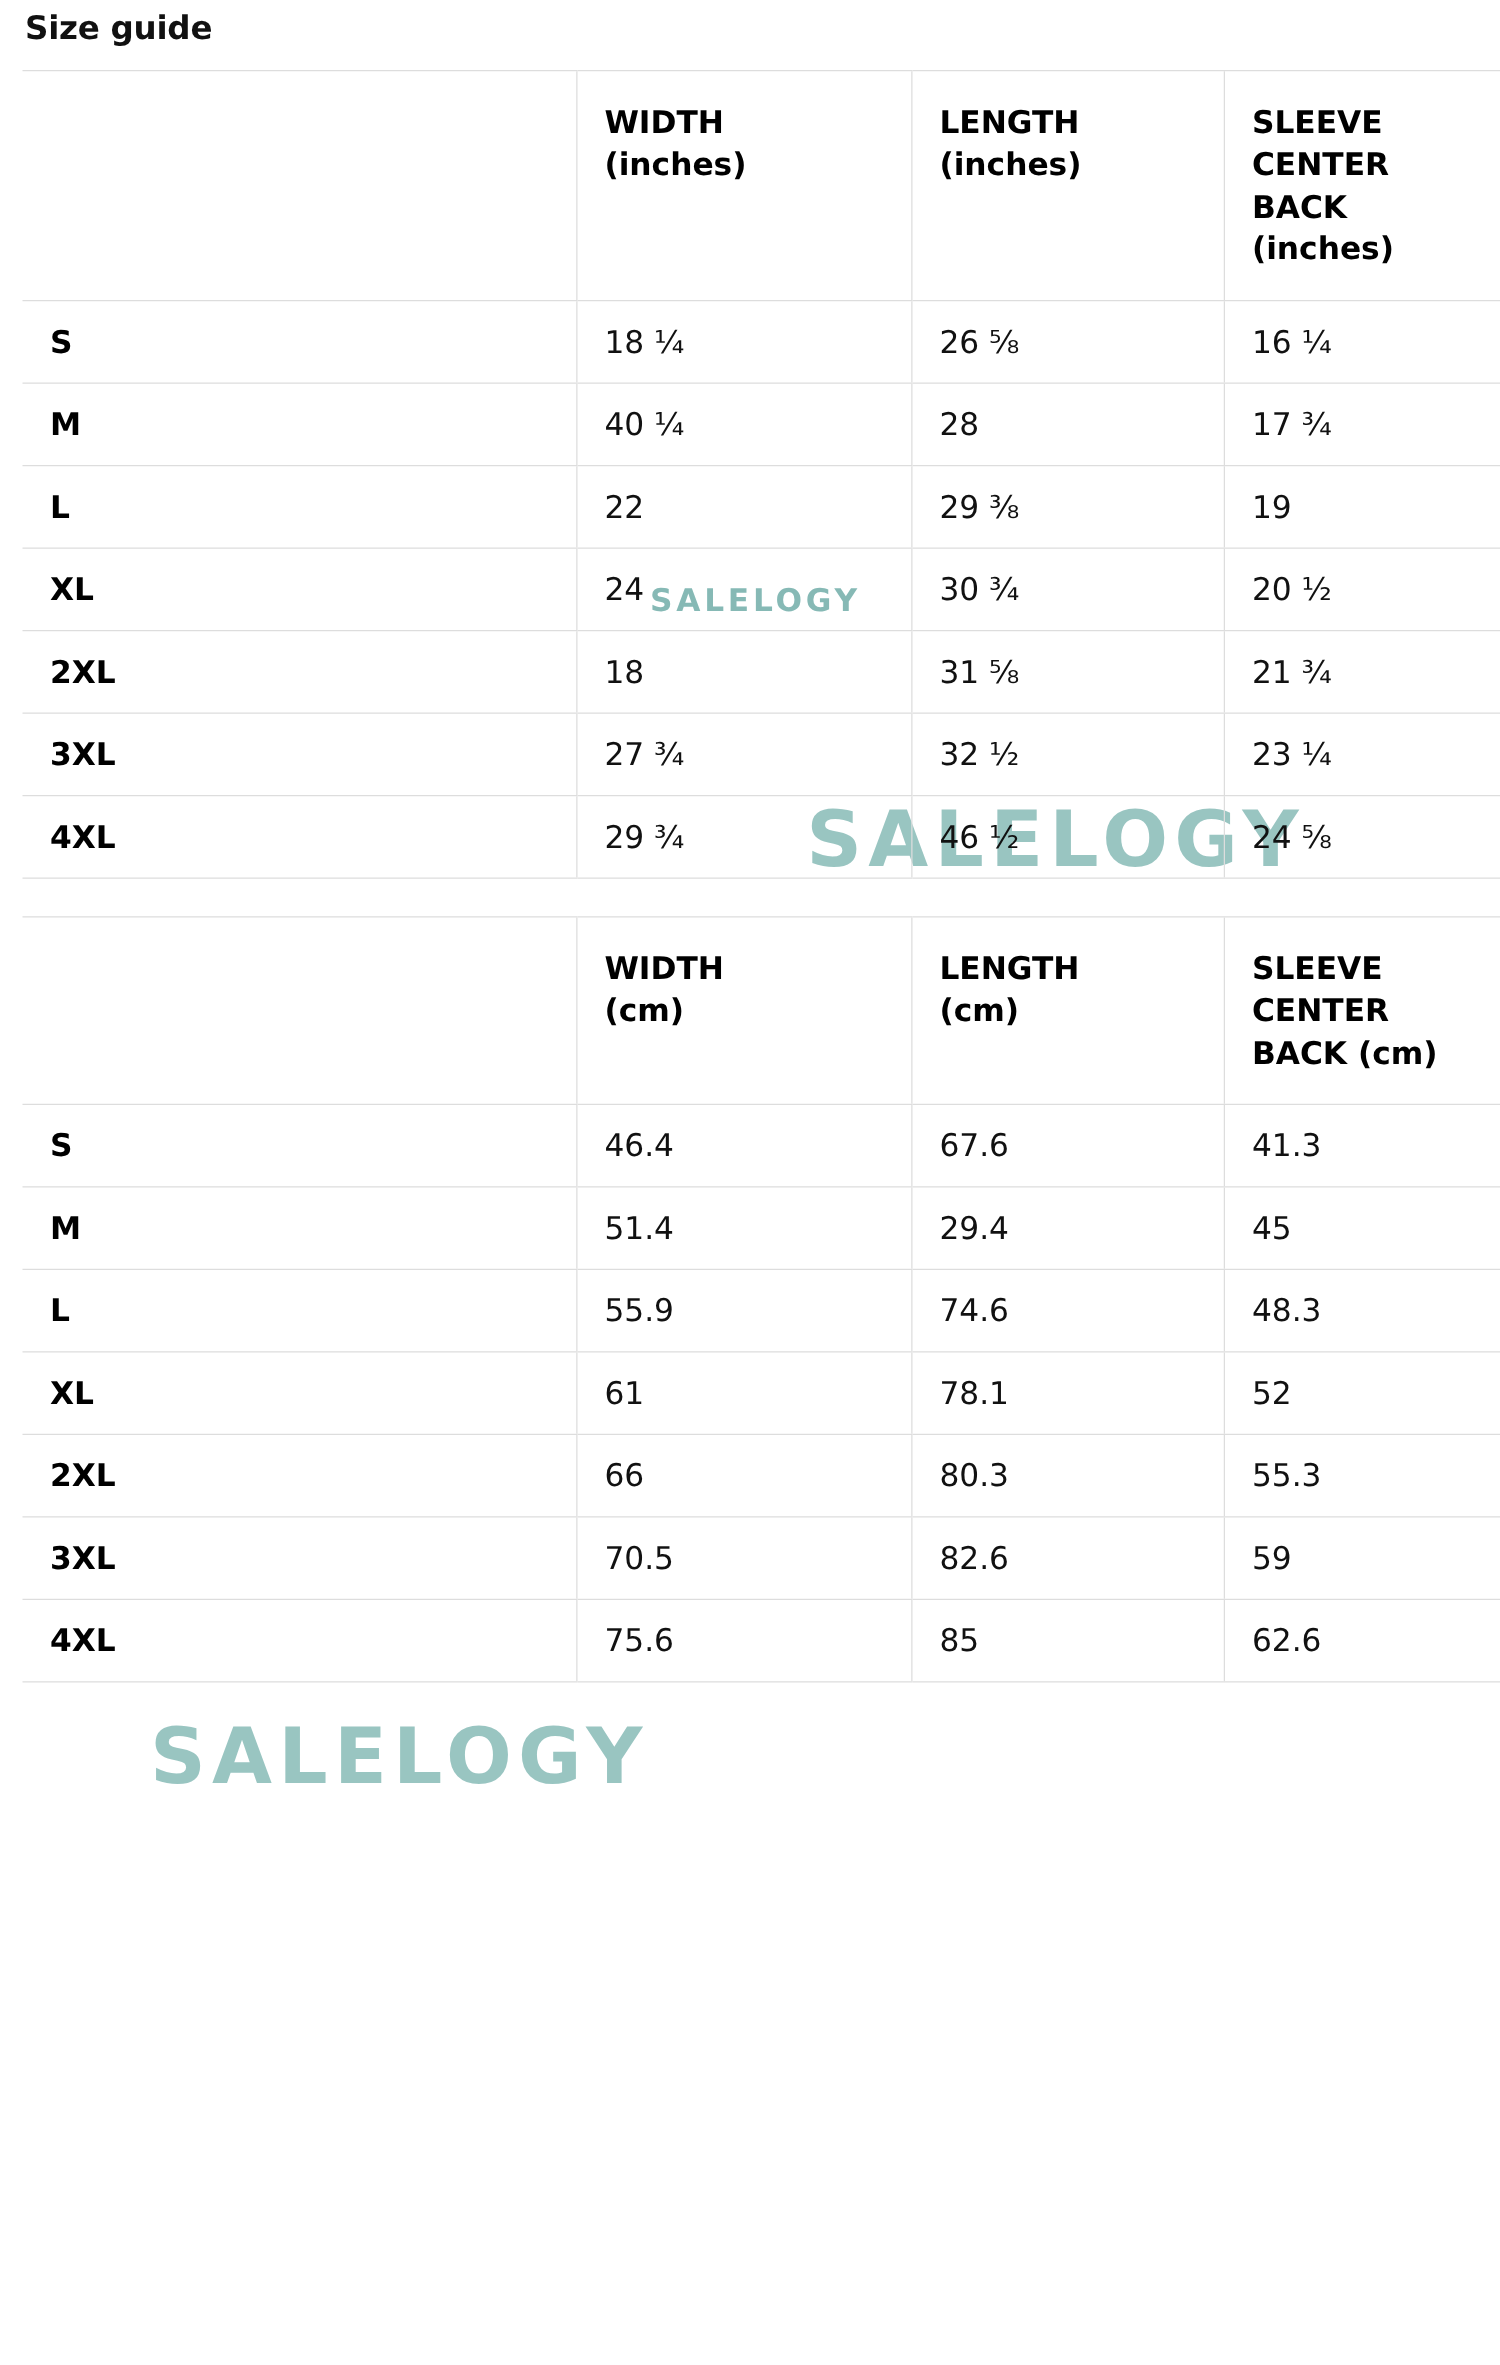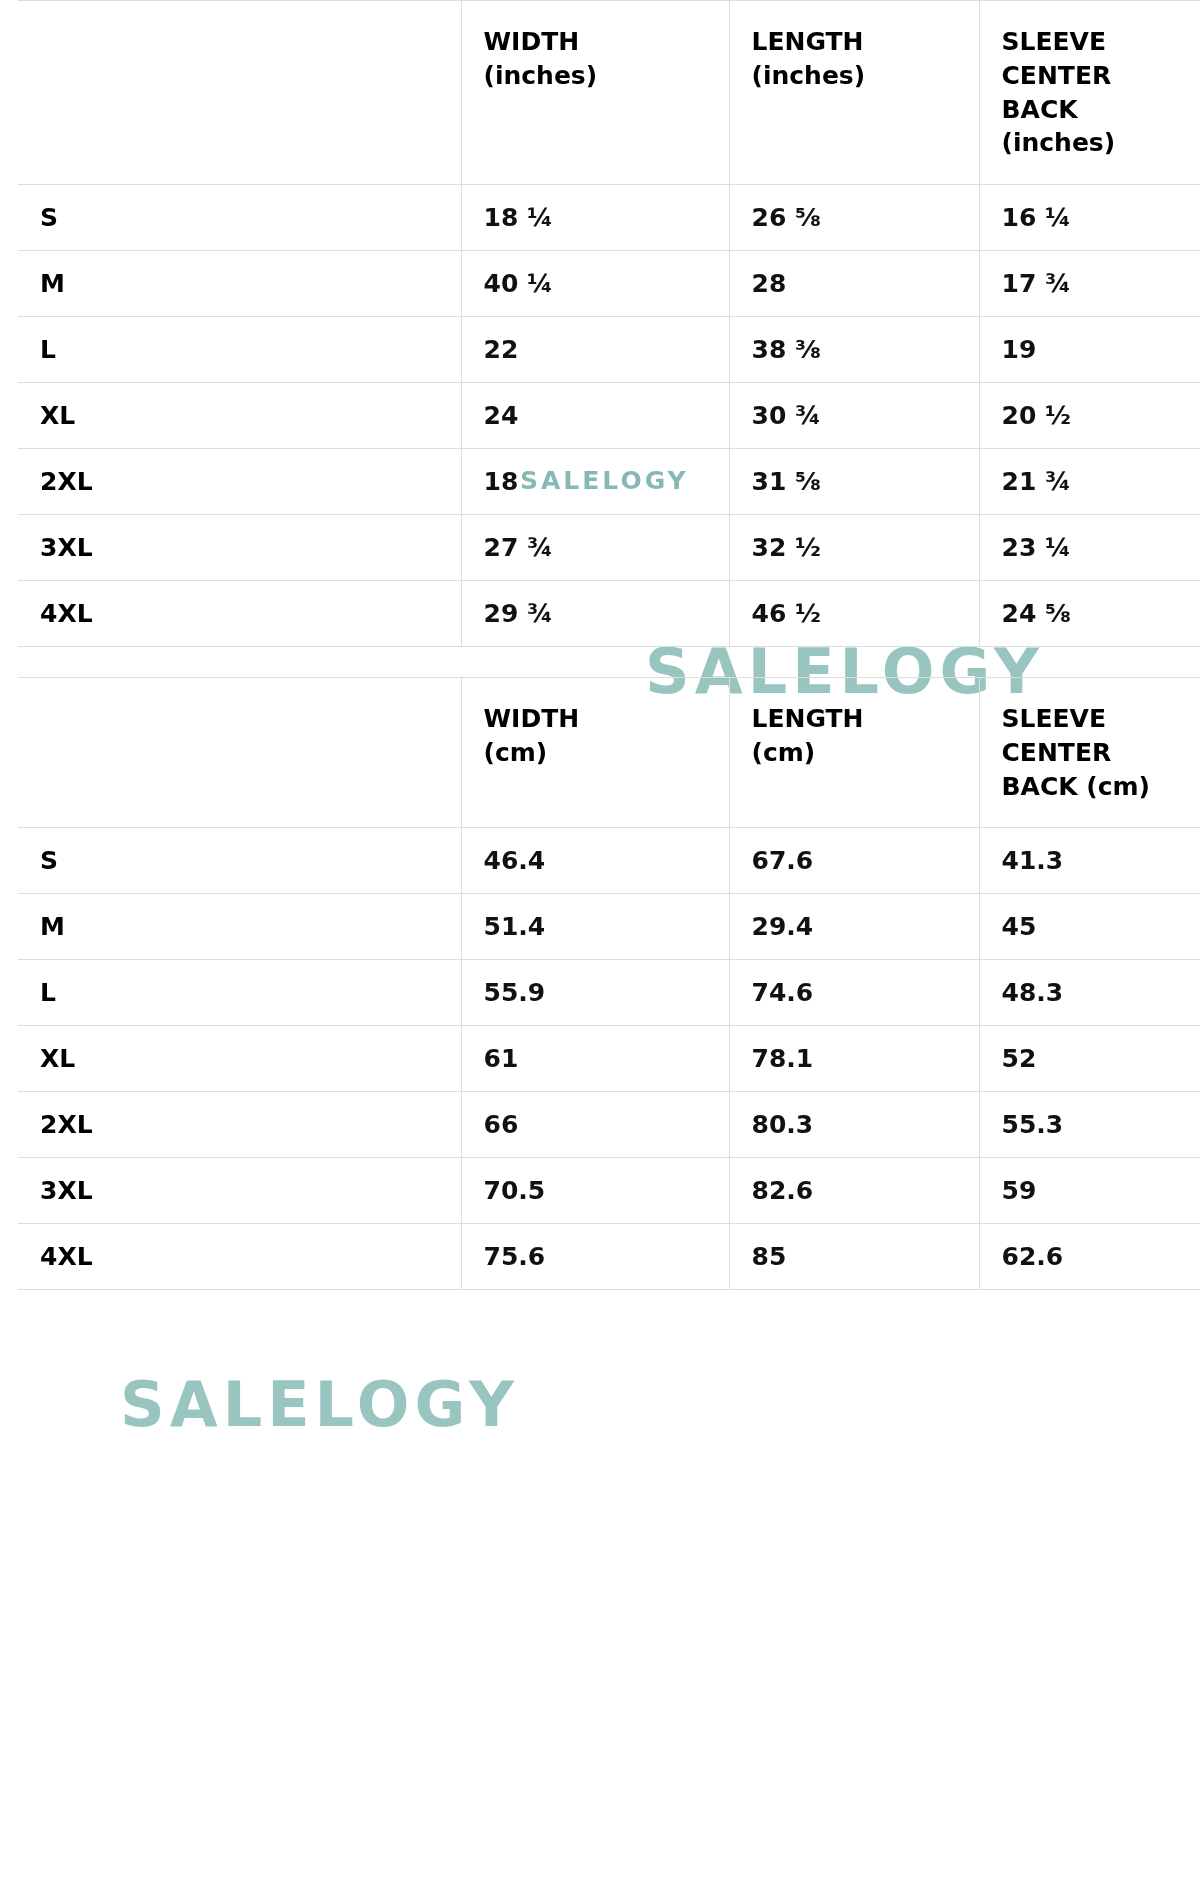--- a/index.html
+++ b/index.html
@@ -67,21 +67,21 @@
     vertical-align: top;
   }
   table.size-table thead th.corner {
     border-top: 1px solid #dddddd;
   }
   table.size-table tbody th.rowhead {
     font-weight: bold;
     font-size: 25px;
   }
   table.size-table td {
-    font-weight: bold;
+    font-weight: normal;
     color: #111111;
   }
   .hdr-line { display: block; }
 
   
   .wm {
     position: absolute;
     color: #0f766e;
     opacity: 0.55;
     font-weight: bold;
@@ -104,20 +104,21 @@
   }
   .wm-1 { left: 520px; top: 466px; }
   .wm-2 { left: 645px; top: 635px; }
   .wm-3 { left: 120px; top: 1368px; }
 </style>
 </head>
 <body>
 
 <div class="page">
 
+  <div class="page-title">Size guide</div>
 
   <span class="wm small wm-1">SALELOGY</span>
   <span class="wm big wm-2">SALELOGY</span>
   <span class="wm big wm-3">SALELOGY</span>
 
   <table class="size-table">
     <colgroup>
       <col class="c0">
         <col class="c1">
         <col class="c2">
@@ -151,21 +152,21 @@
       </tr>
       <tr>
         <th class="rowhead">M</th>
         <td class="divcol">40 ¼</td>
         <td class="divcol">28</td>
         <td class="divcol">17 ¾</td>
       </tr>
       <tr>
         <th class="rowhead">L</th>
         <td class="divcol">22</td>
-        <td class="divcol">38 ⅜</td>
+        <td class="divcol">29 ⅜</td>
         <td class="divcol">19</td>
       </tr>
       <tr>
         <th class="rowhead">XL</th>
         <td class="divcol">24</td>
         <td class="divcol">30 ¾</td>
         <td class="divcol">20 ½</td>
       </tr>
       <tr>
         <th class="rowhead">2XL</th>

